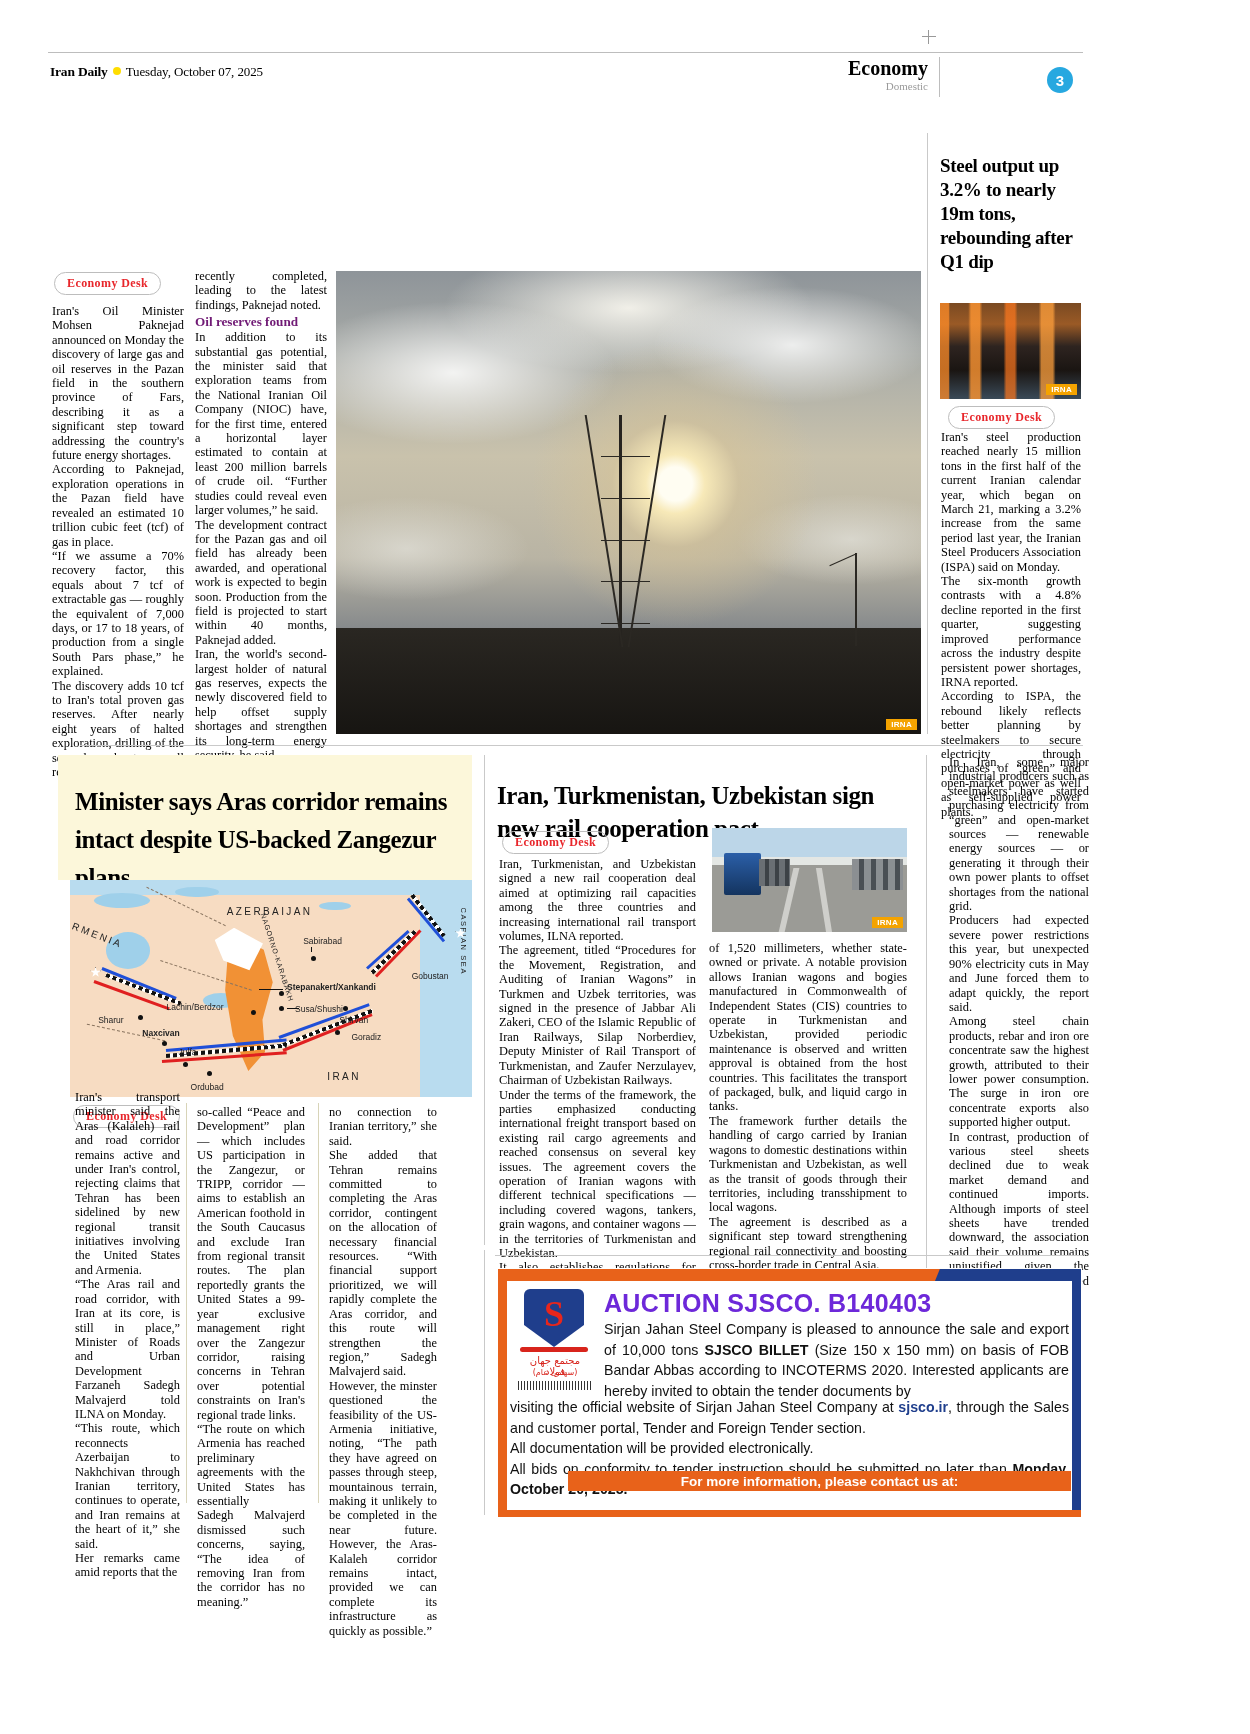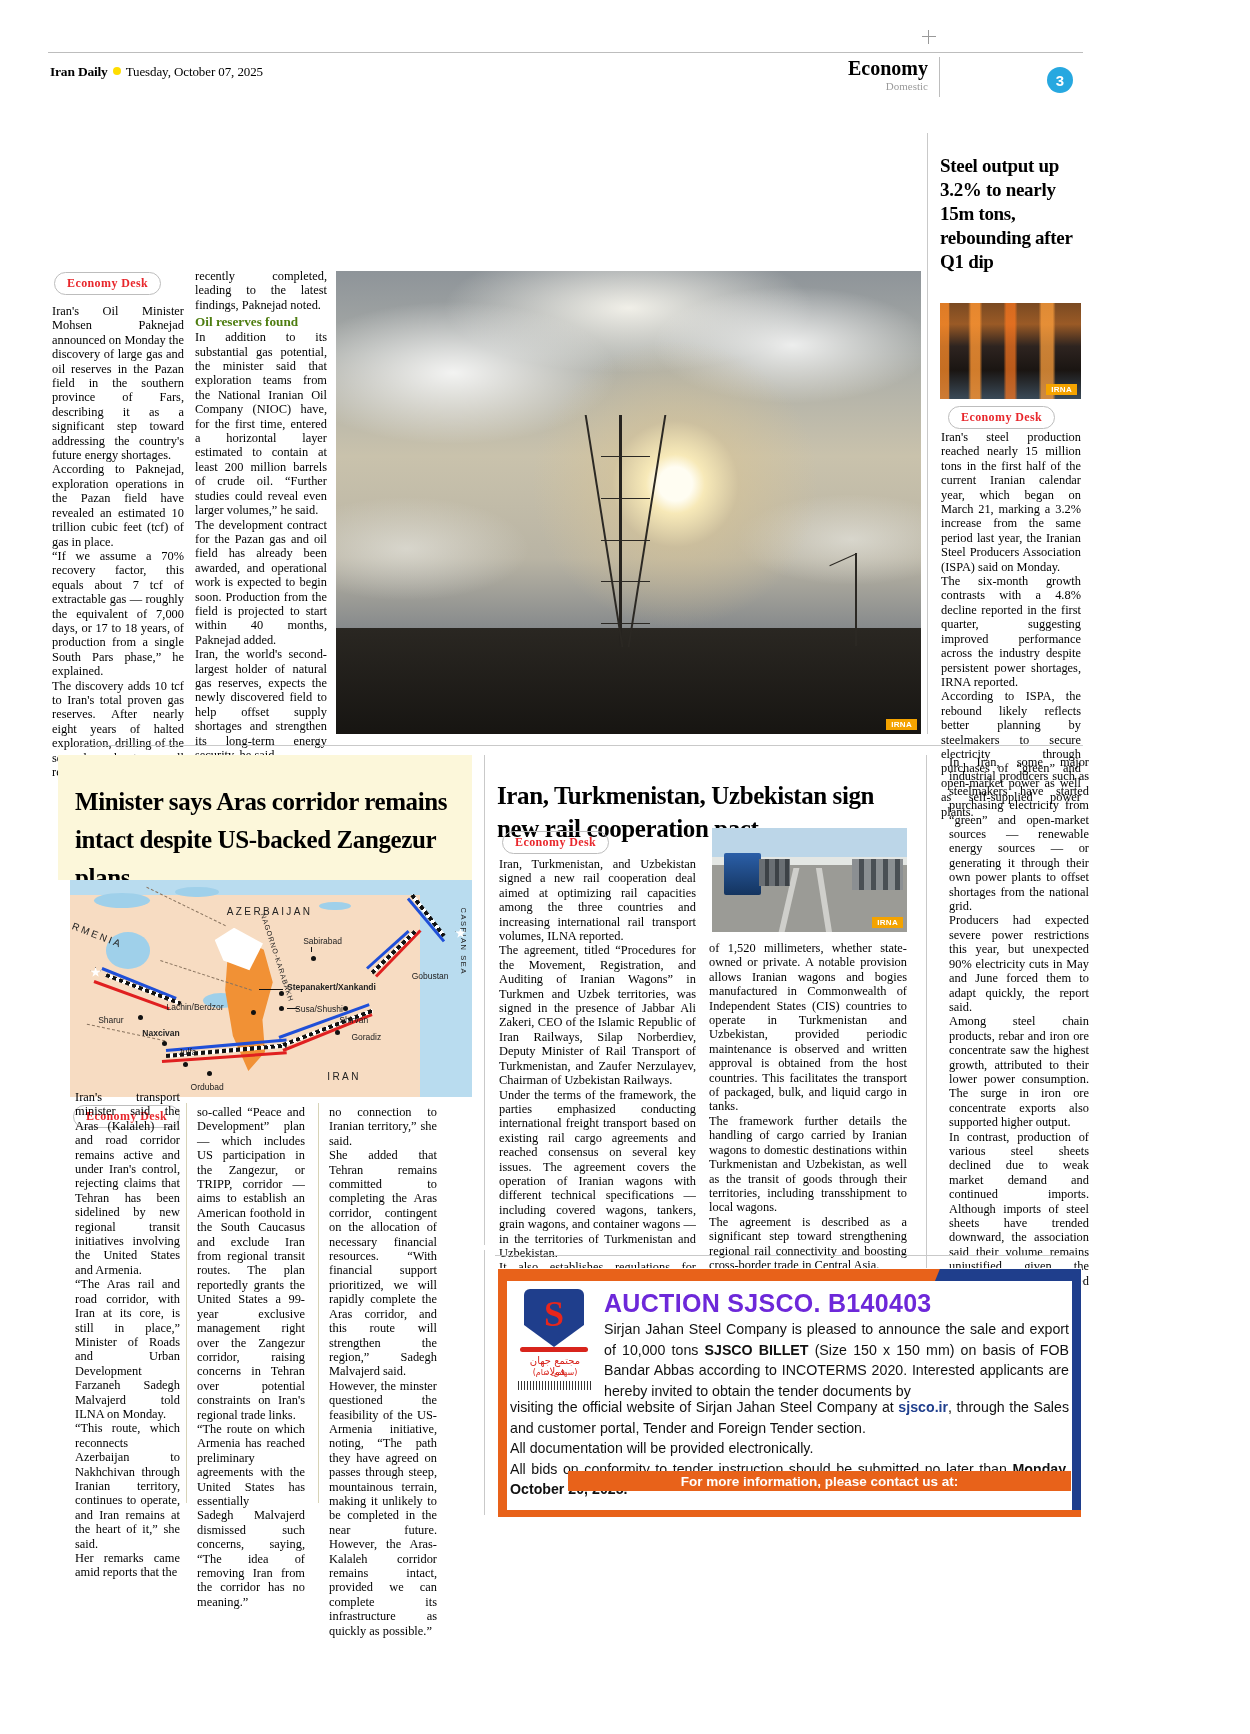--- a/index.html
+++ b/index.html
@@ -41,21 +41,21 @@
 
   
   .desk { display:inline-block; border:1px solid #bdbdbd; border-radius:12px;
           padding:3px 12px 3px; color:#e8262b; font-weight:bold;
           font-family:"Liberation Serif", serif; font-size:12px; letter-spacing:.4px; white-space:nowrap;}
 
   
   .col { position:absolute; font-family:"Liberation Serif", serif; font-size:12.4px; line-height:14.4px;
          text-align:justify; }
   .col p { margin:0; text-indent:0; }
-  .col .sub { color:#4d7c0f; font-weight:bold; font-size:13.2px; line-height:16px; margin:2px 0 0; }
+  .col .sub { color:#701a75; font-weight:bold; font-size:13.2px; line-height:16px; margin:2px 0 0; }
 
   
   #c1 { left:52px;  top:304px; width:132px; }
   #c2 { left:195px; top:269px; width:132px; }
 
   .desk-c1 { position:absolute; left:54px; top:272px; }
 
   
   .lead-photo { position:absolute; left:336px; top:271px; width:585px; height:463px; overflow:hidden; }
   .credit { position:absolute; right:4px; bottom:4px; background:#f4a300; color:#fff;
@@ -268,21 +268,21 @@
       <div class="x" style="top:54%"></div>
         <div class="x" style="top:72%"></div>
       <div class="x" style="top:90%"></div>
     </div>
     <div class="crane"></div>
     <div class="credit">IRNA</div>
   </div>
 
   <div class="vrule-right"></div>
 
-  <h2 class="rail-head">Steel output up 3.2% to nearly 15m tons, rebounding after Q1 dip</h2>
+  <h2 class="rail-head">Steel output up 3.2% to nearly 19m tons, rebounding after Q1 dip</h2>
 
   <div class="rail-photo">
     <div class="steelimg"></div>
     <div class="credit">IRNA</div>
   </div>
 
   <div class="desk desk-rail">Economy  Desk</div>
 
   <div class="col" id="cr">
     <p>Iran's steel production reached nearly 15 million tons in the first half of the current Iranian calendar year, which began on March 21, marking a 3.2% increase from the same period last year, the Iranian Steel Producers Association (ISPA) said on Monday.</p>

